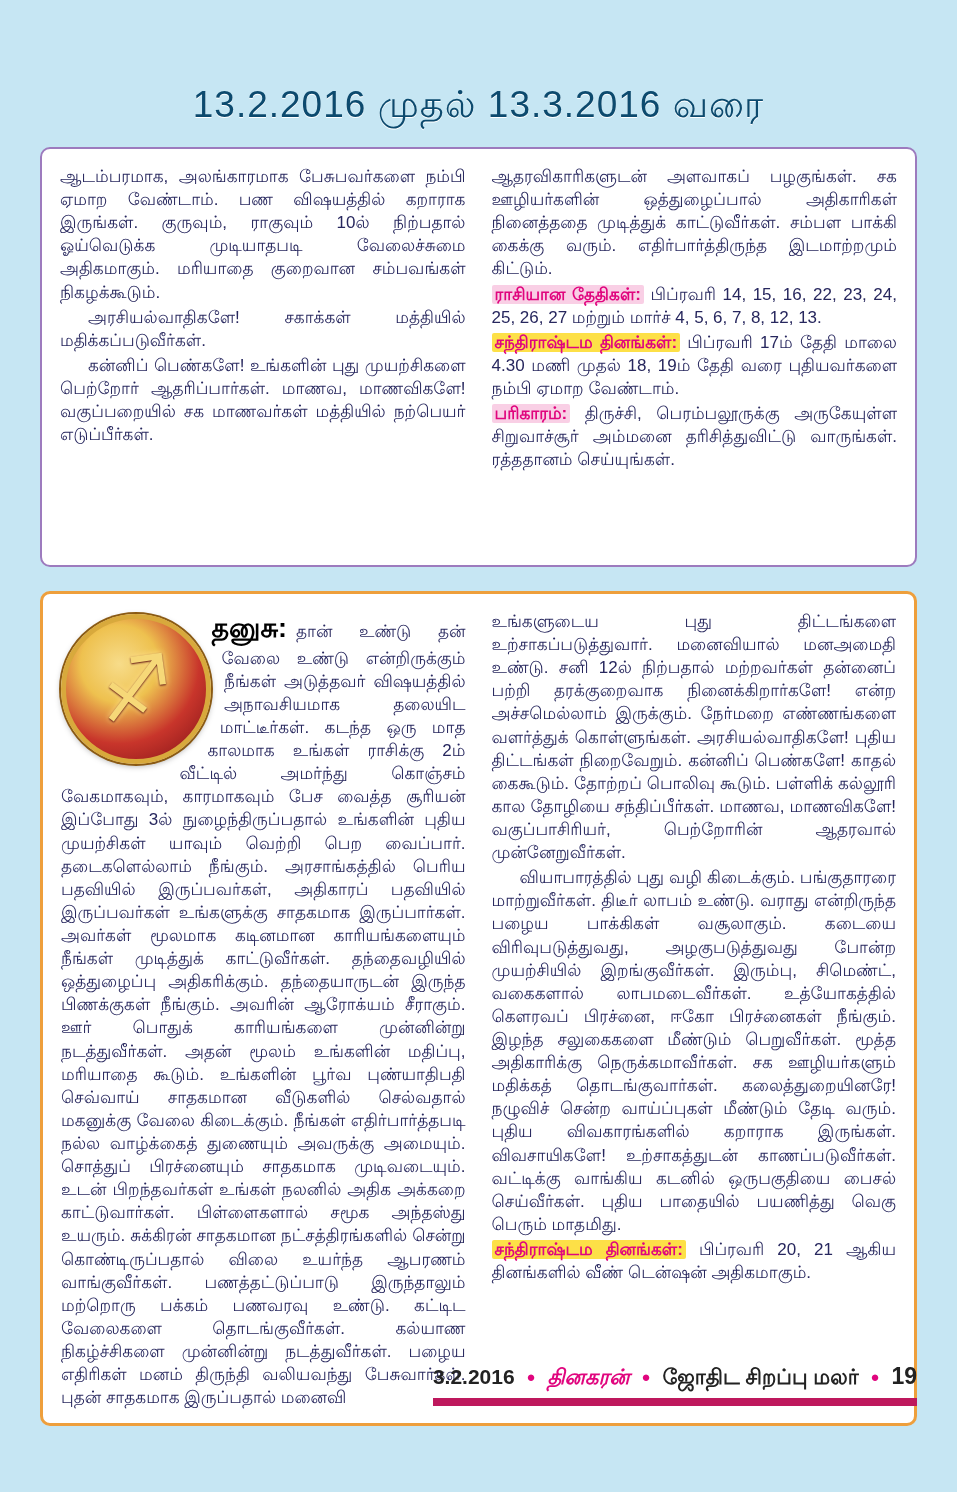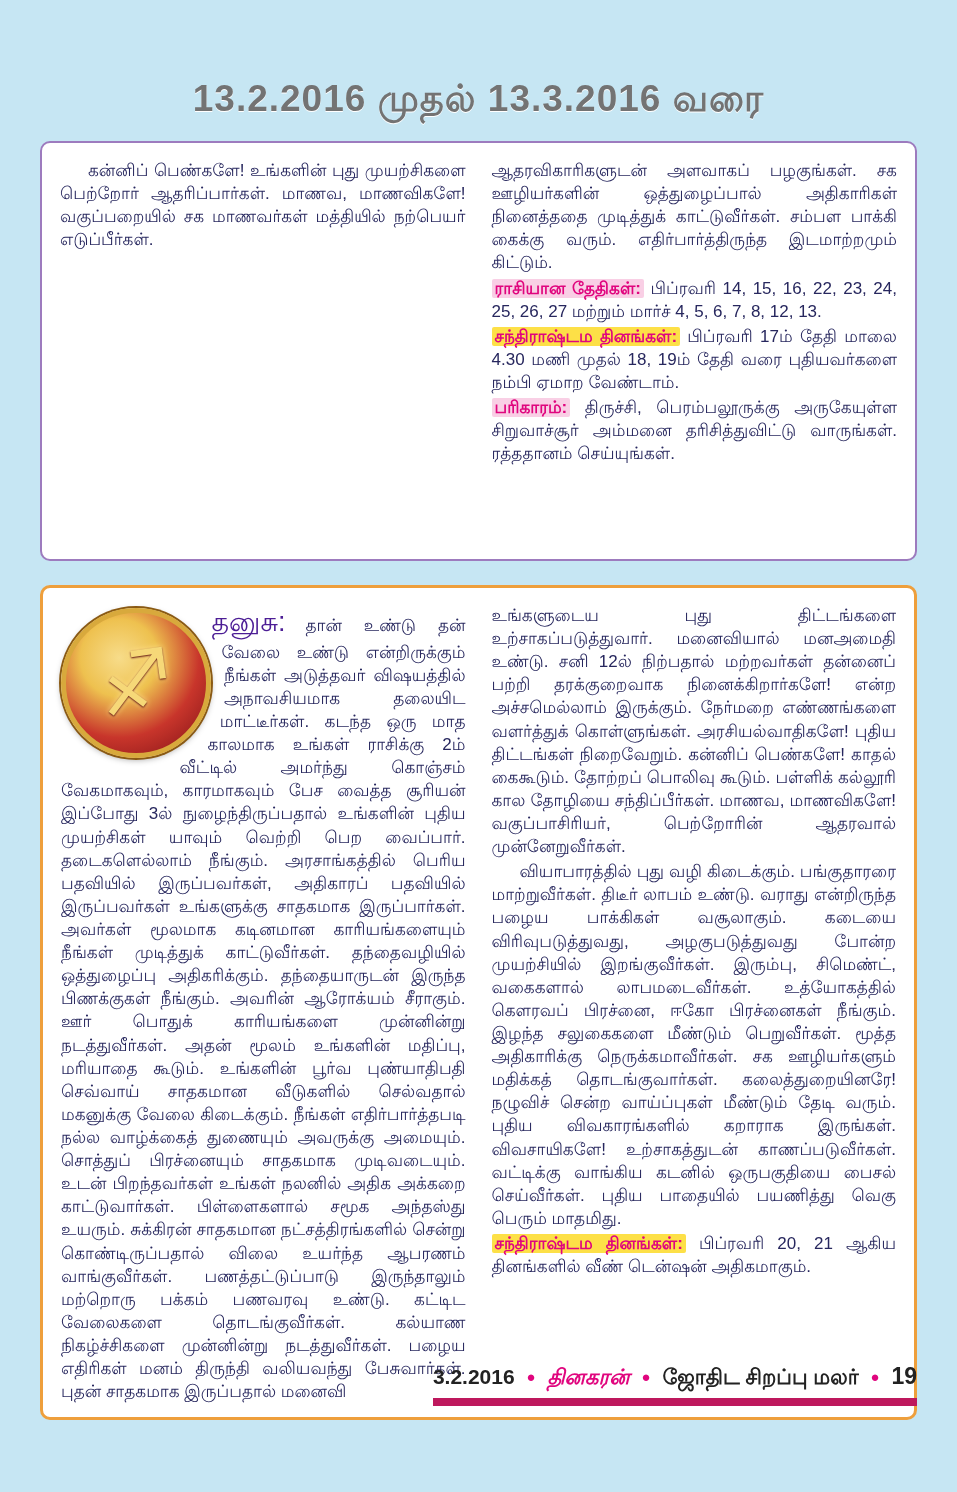--- a/index.html
+++ b/index.html
@@ -4,23 +4,24 @@
 <style>
   * { margin:0; padding:0; box-sizing:border-box; }
   html,body { background:#a9d4e6; }
   body { font-family:"Liberation Sans","DejaVu Sans",sans-serif; }
   .sheet{
     width:957px; height:1492px; margin:0 auto; position:relative;
     background:#c6e6f3; overflow:hidden;
   }
   .title{
     text-align:center; padding-top:78px;
-    font-size:37px; font-weight:bold; letter-spacing:1px;
-    color:#737373;
+    font-size:37px; font-weight:normal; letter-spacing:1px;
+    color:#0c4a6e;
     text-shadow:0 1px 0 #ffffff;
+    margin-top:6px;
   }
   .box{
     background:#ffffff; border-radius:10px;
     margin:0 40px; padding:16px 18px 14px 18px;
     display:flex; gap:26px;
   }
   .box-purple{ border:2px solid #9d7bbe; margin-top:16px; min-height:420px; }
   .box-orange{ border:3px solid #ee9f3c; margin-top:24px; min-height:786px; }
   .col{ flex:1 1 0; min-width:0; }
   .para{
@@ -42,41 +43,43 @@
     box-shadow:0 0 0 2px #8a5a14, 0 2px 6px rgba(0,0,0,.35);
     display:flex; align-items:center; justify-content:center;
     shape-outside:circle(50%);
   }
   .sign-glyph{
     font-size:84px; color:#f6d878; line-height:1;
     text-shadow:0 1px 2px #5c0d0d, 0 0 6px #ffdf8a;
     transform:rotate(-8deg);
   }
   .sign-name{
-    font-weight:normal; font-size:27px; color:#4c1d95;
-    margin-right:20px;
+    font-weight:bold; font-size:27px; color:#000000;
+    margin-right:9px;
   }
   .footer{
     position:absolute; right:40px; bottom:86px;
     font-size:21px; color:#222222; font-weight:bold;
     border-bottom:8px solid #be185d; padding-bottom:6px;
   }
   .footer .dot{ color:#e0057e; font-size:15px; vertical-align:2px; padding:0 6px; }
   .footer .brand{ color:#e0057e; font-style:italic; font-weight:bold; }
   .footer .pagenum{ font-size:23px; }
 </style>
 </head>
 <body>
 
 <div class="sheet">
 
   <h1 class="title">13.2.2016 முதல் 13.3.2016 வரை</h1>
 
   <section class="box box-purple">
     <div class="col">
+      <p class="para">ஆடம்பரமாக, அலங்காரமாக பேசுபவர்களை நம்பி ஏமாற வேண்டாம். பண விஷயத்தில் கறாராக இருங்கள். குருவும், ராகுவும் 10ல் நிற்பதால் ஓய்வெடுக்க முடியாதபடி வேலைச்சுமை அதிகமாகும். மரியாதை குறைவான சம்பவங்கள் நிகழக்கூடும்.</p>
+      <p class="para indent">அரசியல்வாதிகளே! சகாக்கள் மத்தியில் மதிக்கப்படுவீர்கள்.</p>
       <p class="para indent">கன்னிப் பெண்களே! உங்களின் புது முயற்சிகளை பெற்றோர் ஆதரிப்பார்கள். மாணவ, மாணவிகளே! வகுப்பறையில் சக மாணவர்கள் மத்தியில் நற்பெயர் எடுப்பீர்கள்.</p>
     </div>
     <div class="col">
       <p class="para">ஆதரவிகாரிகளுடன் அளவாகப் பழகுங்கள். சக ஊழியர்களின் ஒத்துழைப்பால் அதிகாரிகள் நினைத்ததை முடித்துக் காட்டுவீர்கள். சம்பள பாக்கி கைக்கு வரும். எதிர்பார்த்திருந்த இடமாற்றமும் கிட்டும்.</p>
       <p class="para"><span class="hl hl-pink">ராசியான தேதிகள்:</span> <span>பிப்ரவரி 14, 15, 16, 22, 23, 24, 25, 26, 27 மற்றும் மார்ச் 4, 5, 6, 7, 8, 12, 13.</span></p>
       <p class="para"><span class="hl hl-yellow">சந்திராஷ்டம தினங்கள்:</span> <span>பிப்ரவரி 17ம் தேதி மாலை 4.30 மணி முதல் 18, 19ம் தேதி வரை புதியவர்களை நம்பி ஏமாற வேண்டாம்.</span></p>
       <p class="para"><span class="hl hl-pink">பரிகாரம்:</span> <span>திருச்சி, பெரம்பலூருக்கு அருகேயுள்ள சிறுவாச்சூர் அம்மனை தரிசித்துவிட்டு வாருங்கள். ரத்ததானம் செய்யுங்கள்.</span></p>
     </div>
   </section>
 

